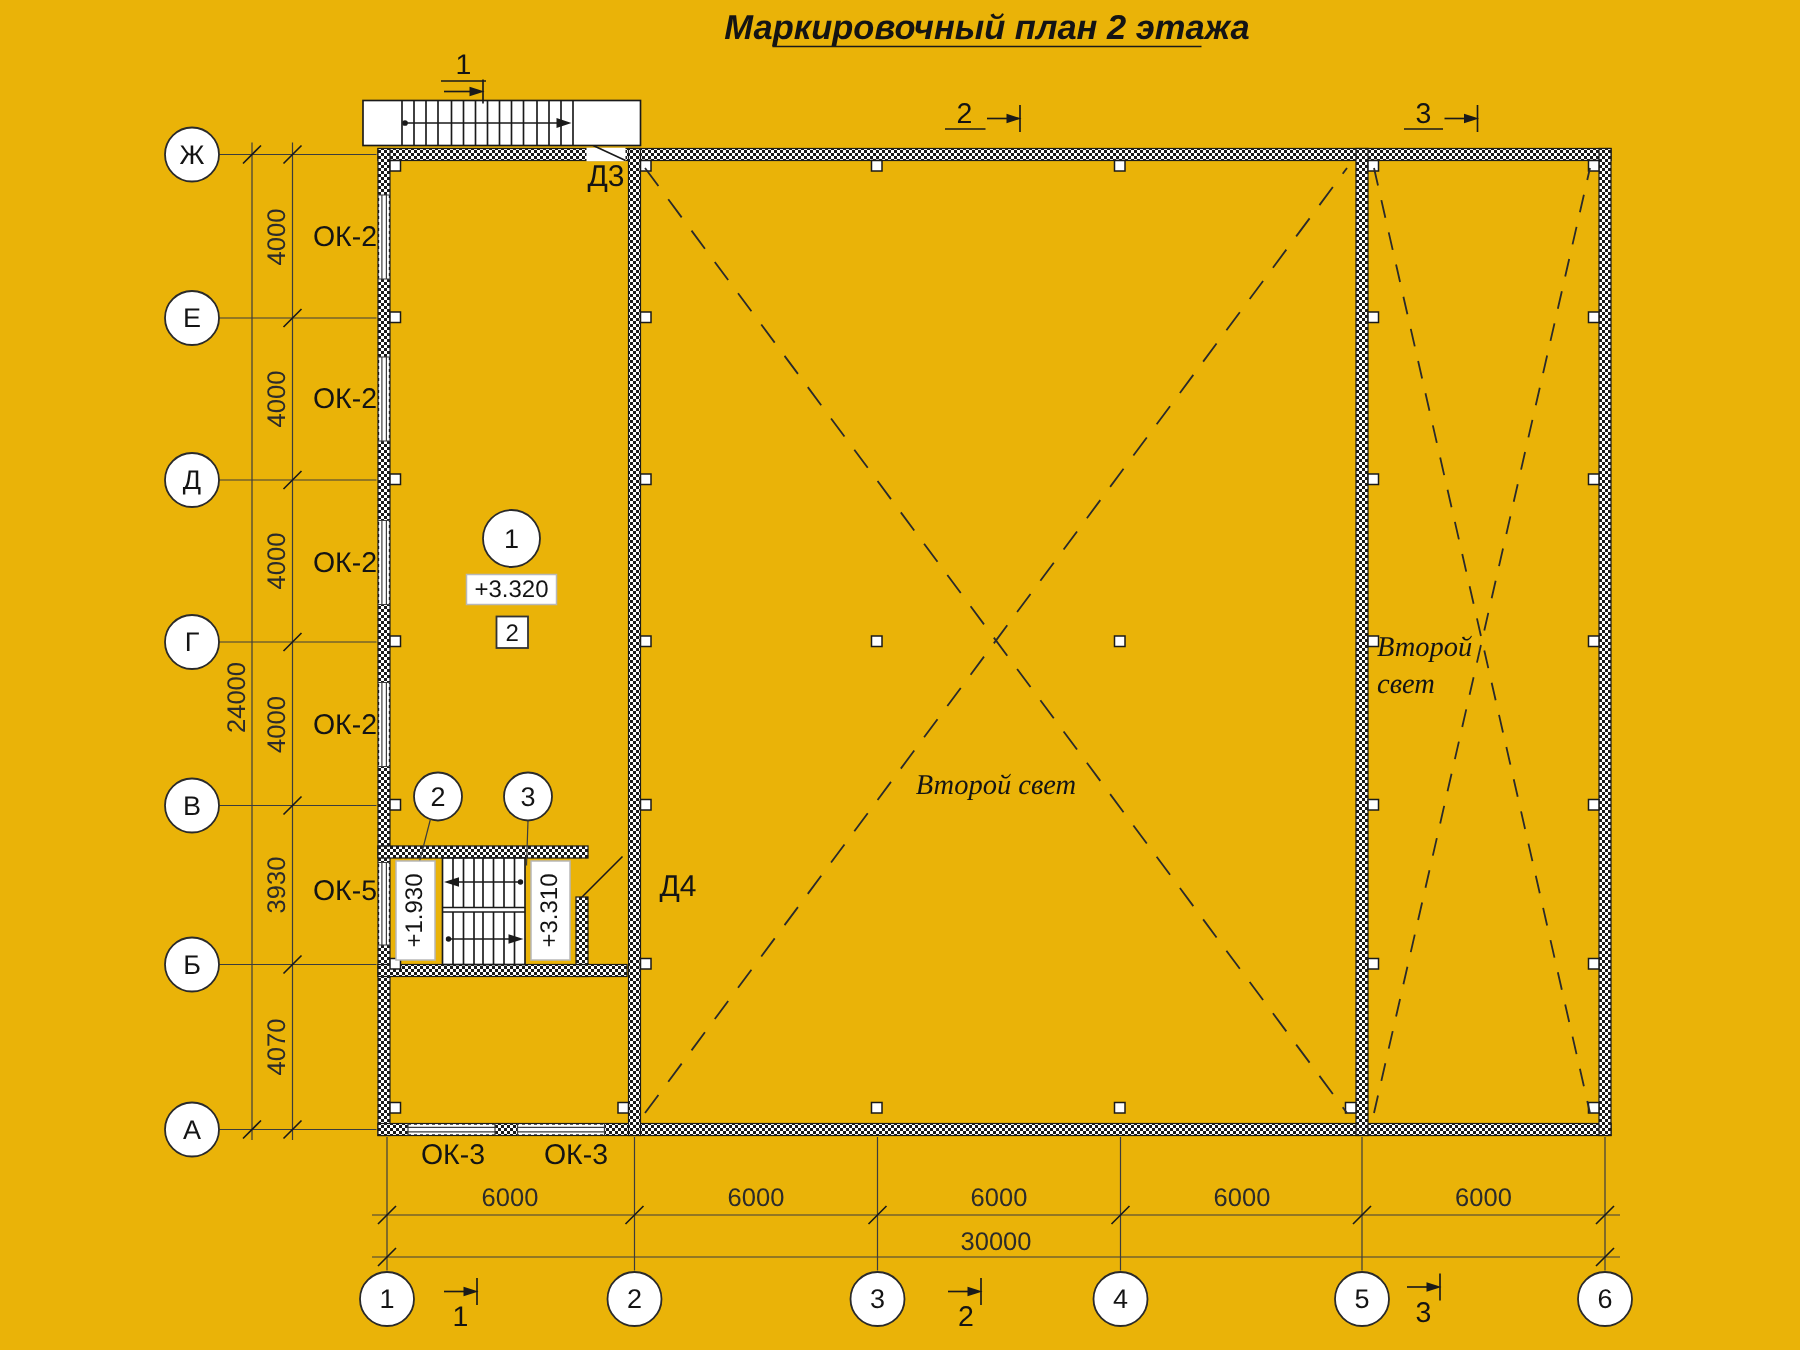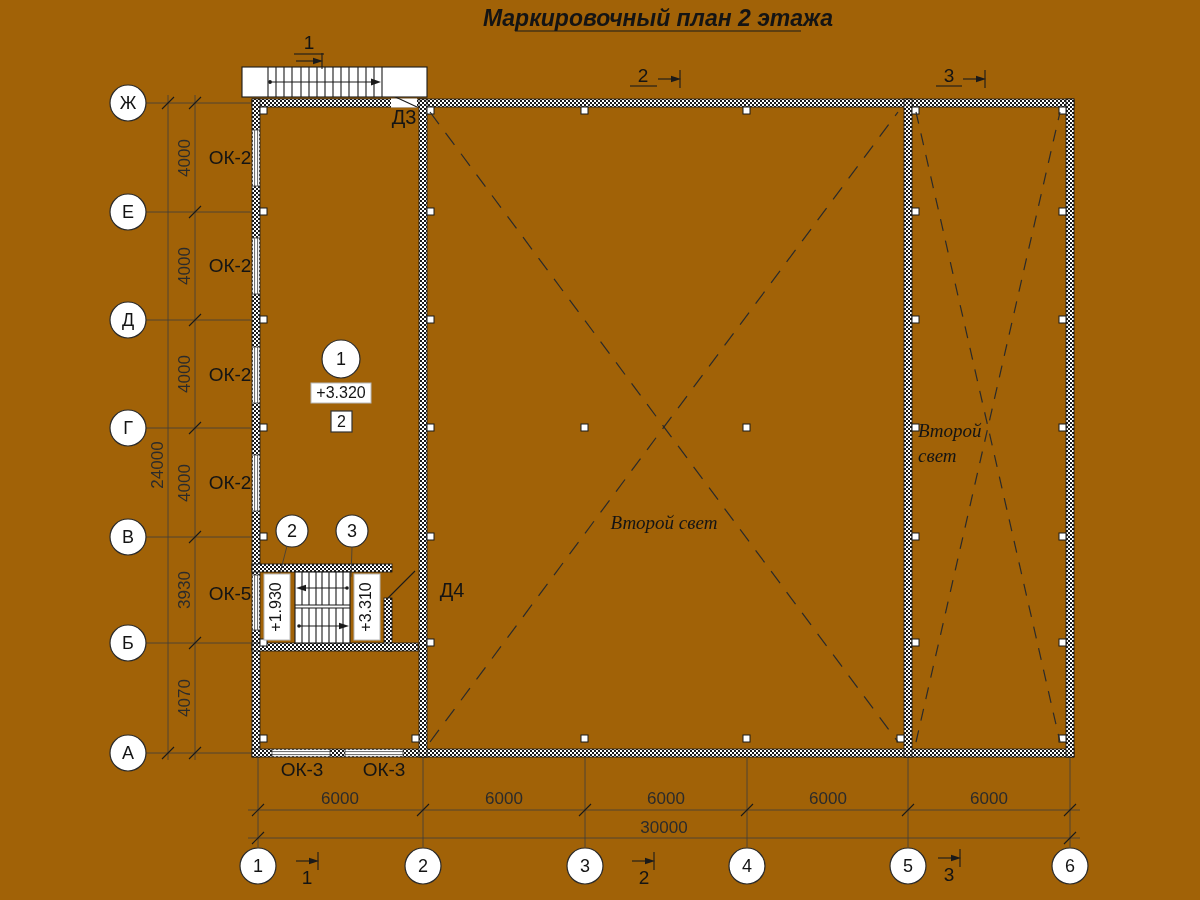--- a/index.html
+++ b/index.html
@@ -1,16 +1,16 @@
 <!DOCTYPE html>
 <html><head>
 <meta charset="utf-8">
 <style>
   html,body{margin:0;padding:0;background:#fff;}
-  .page{position:relative;width:1200px;height:900px;background:#a16207;overflow:hidden;
+  .page{position:relative;width:1200px;height:900px;background:#eab308;overflow:hidden;
         font-family:"Liberation Sans",sans-serif;}
   svg text{fill:#141414;}
   .t-title{font:italic 700 23px "Liberation Sans",sans-serif;}
   .t-axis{font:400 18px "Liberation Sans",sans-serif;}
   .t-dim{font:400 17px "Liberation Sans",sans-serif;fill:#2b2b2b;}
   .t-mark{font:400 19px "Liberation Sans",sans-serif;}
   .t-door{font:400 20px "Liberation Sans",sans-serif;}
   .t-elev{font:400 16px "Liberation Sans",sans-serif;}
   .t-sec{font:400 19px "Liberation Sans",sans-serif;}
   .t-serif{font:italic 400 19px "Liberation Serif",serif;}

